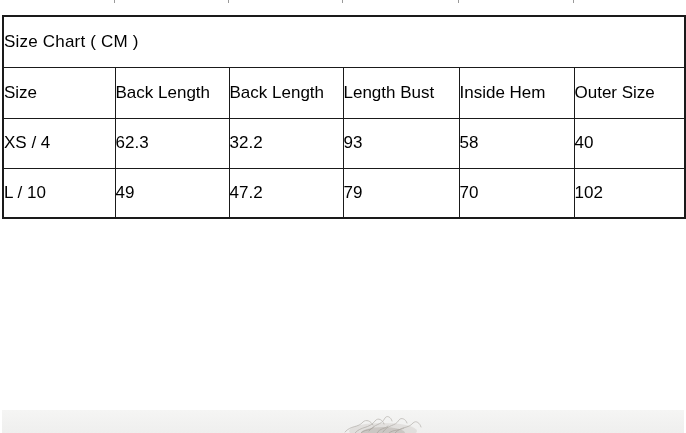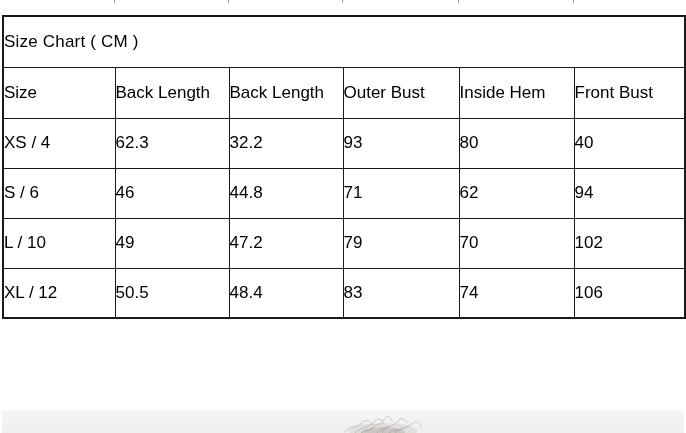--- a/index.html
+++ b/index.html
@@ -81,57 +81,41 @@
       <col style="width:111px">
     </colgroup>
     <thead>
       <tr class="title-row">
         <th colspan="6">Size Chart ( CM )</th>
       </tr>
       <tr class="header-row">
         <th>Size</th>
         <th>Back Length</th>
         <th>Back Length</th>
-        <th>Outer Bust</th>
+        <th>Length Bust</th>
         <th>Inside Hem</th>
-        <th>Front Bust</th>
+        <th>Outer Size</th>
       </tr>
     </thead>
     <tbody>
       <tr class="data-row">
         <td>XS / 4</td>
         <td>62.3</td>
         <td>32.2</td>
         <td>93</td>
-        <td>80</td>
+        <td>58</td>
         <td>40</td>
-      </tr>
-      <tr class="data-row">
-        <td>S / 6</td>
-        <td>46</td>
-        <td>44.8</td>
-        <td>71</td>
-        <td>62</td>
-        <td>94</td>
       </tr>
       <tr class="data-row">
         <td>L / 10</td>
         <td>49</td>
         <td>47.2</td>
         <td>79</td>
         <td>70</td>
         <td>102</td>
-      </tr>
-      <tr class="data-row">
-        <td>XL / 12</td>
-        <td>50.5</td>
-        <td>48.4</td>
-        <td>83</td>
-        <td>74</td>
-        <td>106</td>
       </tr>
     </tbody>
   </table>
 
   <div class="photo-band">
     <svg class="hair-fragment" viewBox="0 0 116 20" xmlns="http://www.w3.org/2000/svg">
       <ellipse cx="58" cy="18" rx="34" ry="8" fill="#968c82" opacity="0.22"></ellipse>
       <ellipse cx="58" cy="20" rx="22" ry="6" fill="#7a7166" opacity="0.30"></ellipse>
       <g fill="none" stroke="#6f675e" stroke-width="0.8" stroke-linecap="round" opacity="0.55">
         <path d="M20 19 C 26 12, 33 15, 38 9 C 41 6, 46 8, 48 12"></path>

